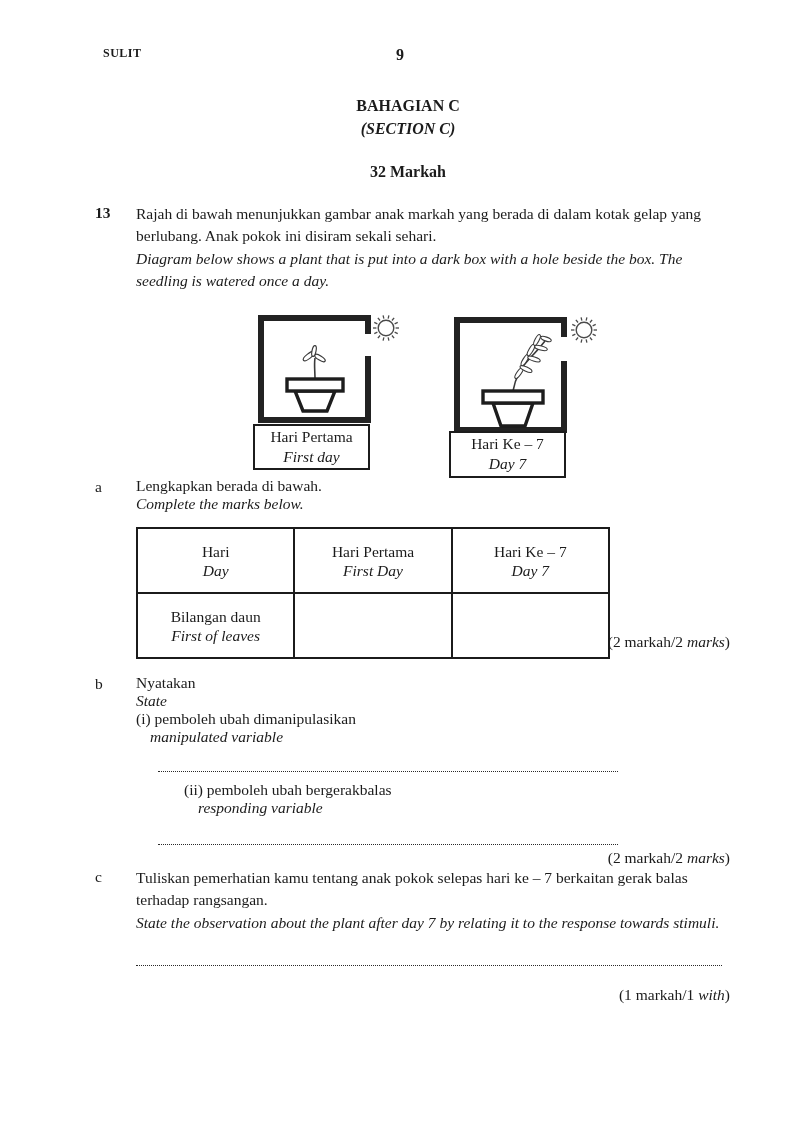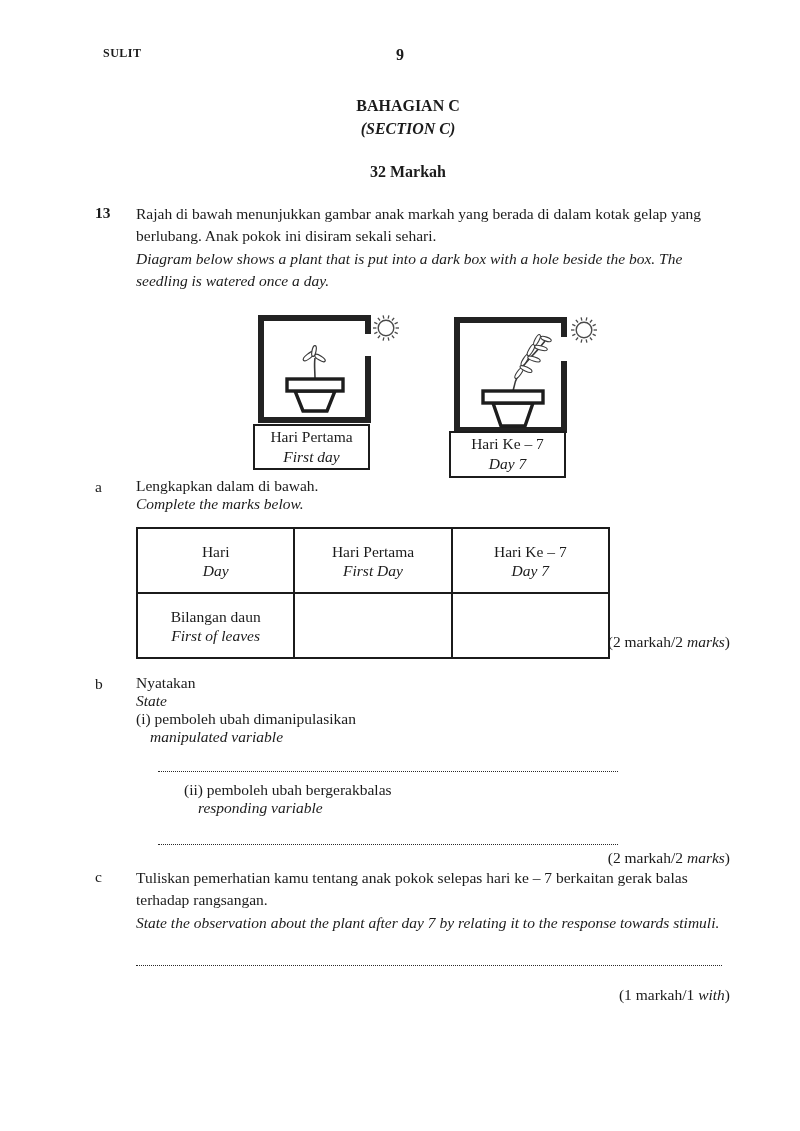--- a/index.html
+++ b/index.html
@@ -166,21 +166,21 @@
     </g>
   </svg>
   <div class="figlabel lbl-day7">
     <div>Hari Ke – 7</div>
     <div class="i">Day 7</div>
   </div>
 
   <div class="qblock part-a">
     <span class="qletter">a</span>
     <div class="qcontent">
-      <div>Lengkapkan dalam di bawah.</div>
+      <div>Lengkapkan berada di bawah.</div>
       <div class="i">Complete the marks below.</div>
     </div>
   </div>
 
   <table class="atable">
     <tbody>
         <tr>
       <td>
         <div>Hari</div>
         <div class="i">Day</div>

